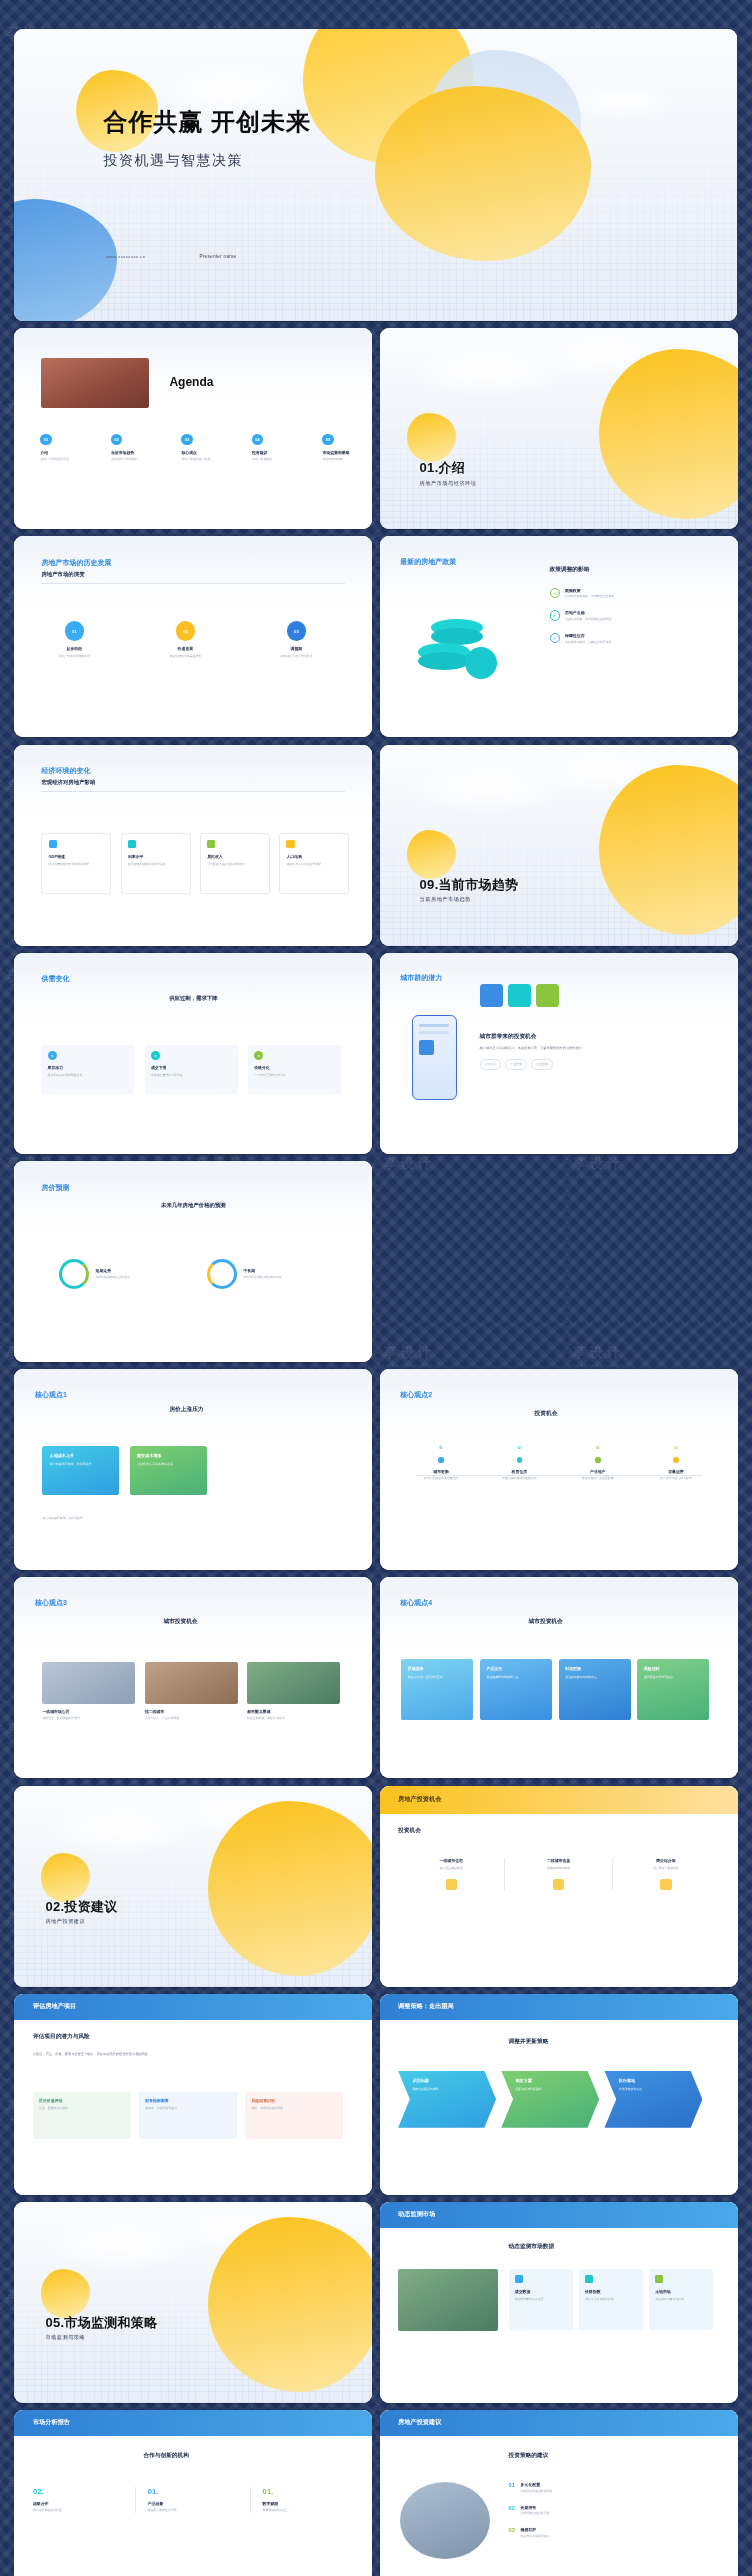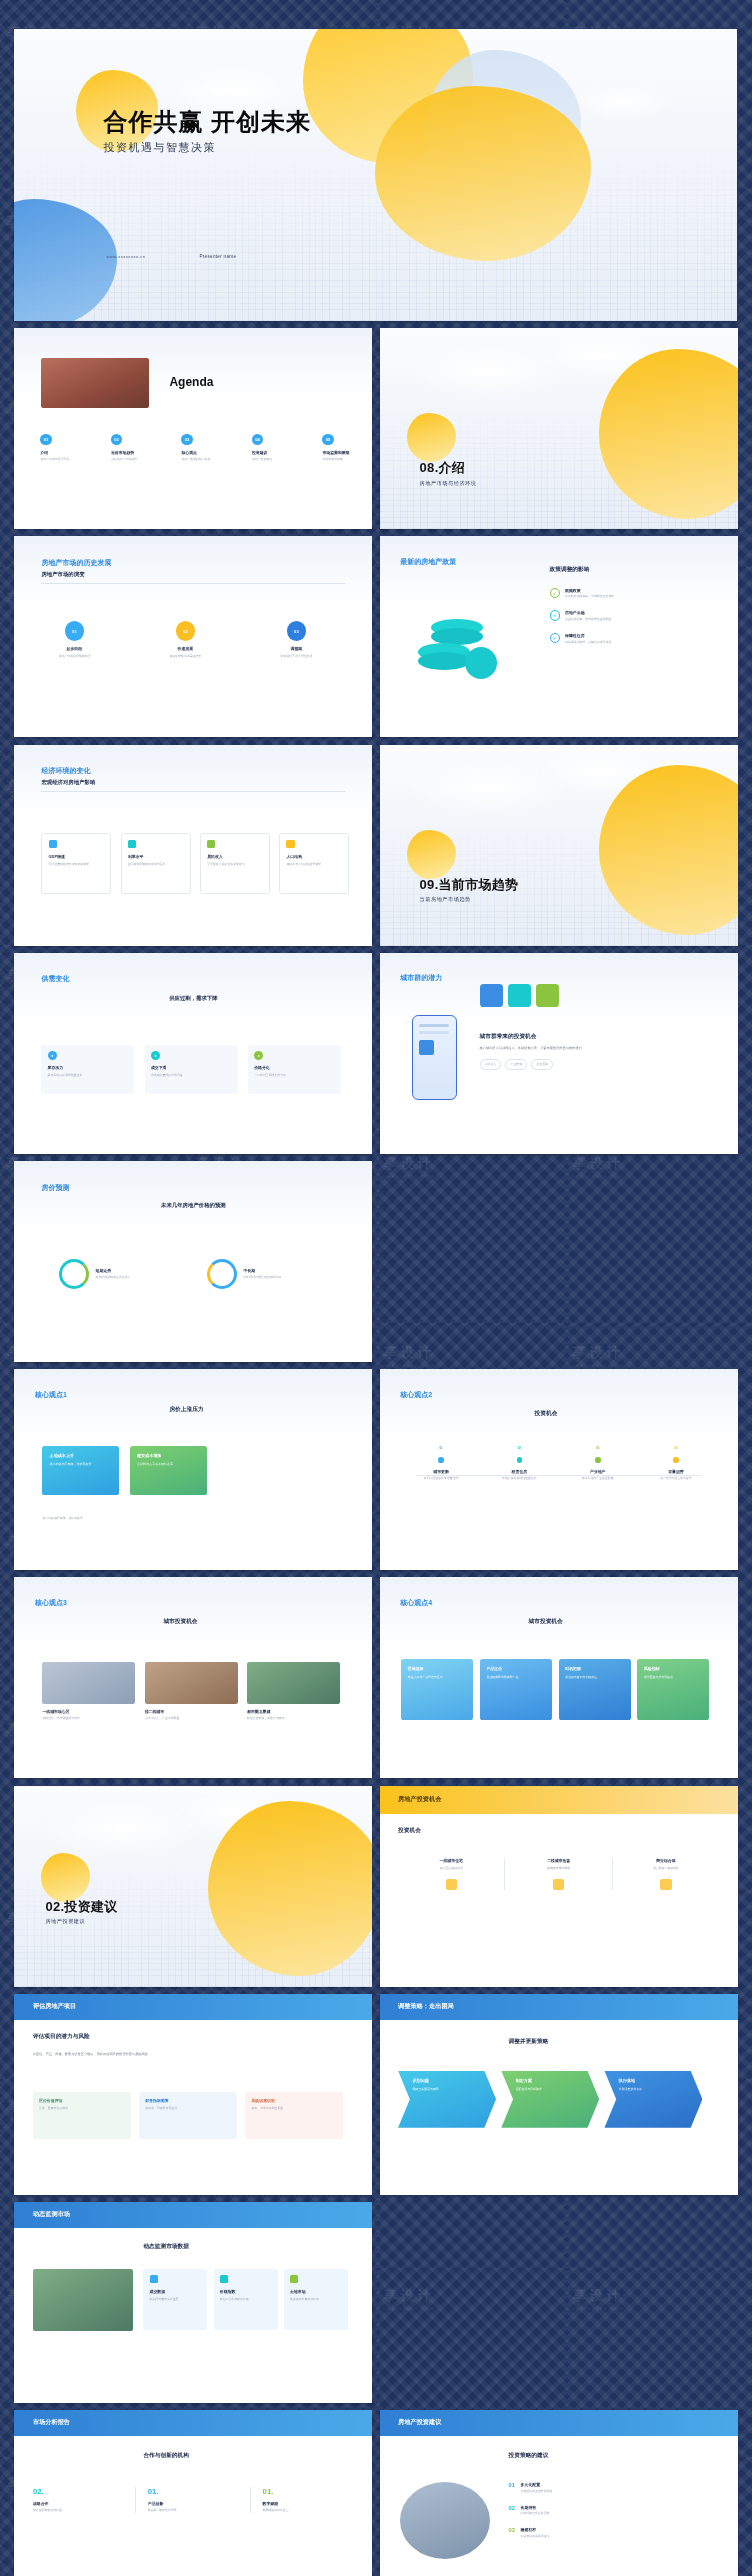--- a/index.html
+++ b/index.html
@@ -31,20 +31,21 @@
 
   
   #deck{
     position:absolute; left:14.4px; top:29px; width:723px;
   }
   .row{ display:flex; gap:7.2px; margin-bottom:7.2px; }
   .slide{
     position:relative; width:358px; height:201px; overflow:hidden;
     background:#fff; box-shadow:0 0.5px 2.6px rgba(0,0,0,.28);
     flex:0 0 auto;
+    border-radius:9px;
   }
   .slide.wide{ width:723px; height:292px; }
 
   
   .city{
     position:absolute; inset:0;
     background:
       linear-gradient(180deg,#fbfcfe 0%,#f3f6fb 38%,#e8eef7 100%);
   }
   .city::after{
@@ -341,21 +342,21 @@
     <div class="slide wide">
       <div class="city"></div>
       <div class="clouds"></div>
       <div class="blob y" style="left:289px;top:-36px;width:170px;height:170px;border-radius:46% 54% 50% 50%/52% 48% 52% 48%;"></div>
       <div class="blob bl" style="left:412px;top:20.6px;width:155px;height:155px;opacity:.85;"></div>
       <div class="blob y2" style="left:62px;top:41px;width:82px;height:82px;"></div>
       <div class="blob b" style="left:-46px;top:170px;width:149px;height:129px;opacity:.9;"></div>
       <div style="position:absolute;left:361px;top:57px;width:216px;height:175px;background:linear-gradient(170deg,#fbc21c,#fde7a0);border-radius:46% 54% 48% 52%/50% 46% 54% 50%;opacity:.95;"></div>
       <div style="position:absolute;left:89px;top:77px;">
         <div style="font-size:24px;font-weight:800;color:#0b0b0b;letter-spacing:1px;">合作共赢  开创未来</div>
-        <div style="font-size:11px;color:#2d3a55;margin-top:2px;letter-spacing:1.5px;">投资机遇与智慧决策</div>
+        <div style="font-size:14px;color:#2d3a55;margin-top:14px;letter-spacing:1.5px;">投资机遇与智慧决策</div>
       </div>
       <div style="position:absolute;left:92px;top:225px;font-size:4.1px;color:#4a5672;letter-spacing:0.5px;">www.xxxxxxxx.cn</div>
       <div style="position:absolute;left:185px;top:225px;font-size:4.6px;color:#3a4660;letter-spacing:0.3px;">Presenter name</div>
     </div>
   </div>
 
   <div class="row">
     <div class="slide">
       <div class="white"></div>
         <div class="softtop"></div>
@@ -389,21 +390,21 @@
         </div>
       </div>
     </div>
 
     <div class="slide">
       <div class="city"></div>
         <div class="clouds"></div>
       <div style="position:absolute;right:-31px;top:20.6px;width:170px;height:170px;background:linear-gradient(170deg,#fbc21c,#fde6a0);border-radius:46% 54% 48% 52%/50% 46% 54% 50%;"></div>
       <div class="blob y2" style="left:27px;top:85px;width:49px;height:49px;"></div>
       <div style="position:absolute;left:40px;top:131px;">
-        <div class="sec-num">08.介绍</div>
+        <div class="sec-num">01.介绍</div>
         <div class="sec-sub">房地产市场与经济环境</div>
       </div>
     </div>
   </div>
 
   <div class="row">
     <div class="slide">
       <div class="white"></div>
         <div class="softtop"></div>
       <div style="position:absolute;left:27px;top:21.6px;width:304px;">
@@ -789,20 +790,30 @@
         </div>
         <div style="width:98px;height:57px;background:linear-gradient(160deg,#3f93e2,#2a6fc8);padding:7.2px;color:#fff;clip-path:polygon(0 0,88% 0,100% 50%,88% 100%,0 100%,12% 50%)">
           <div style="font-size:4.1px;font-weight:700;margin-left:7.2px">执行落地</div>
           <div style="font-size:2.9px;margin-top:4.1px;margin-left:7.2px;line-height:1.7;opacity:.93">分阶段推进并复盘</div>
         </div>
       </div>
     </div>
   </div>
 
   <div class="row">
+    <div class="slide">
+      <div class="city"></div>
+        <div class="clouds"></div>
+      <div style="position:absolute;right:-10.3px;top:15.5px;width:175px;height:175px;background:linear-gradient(170deg,#fbc21c,#fde6a0);border-radius:46% 54% 48% 52%/50% 46% 54% 50%;"></div>
+      <div class="blob y2" style="left:27px;top:67px;width:49px;height:49px;"></div>
+      <div style="position:absolute;left:31px;top:112px;">
+        <div class="sec-num">05.市场监测和策略</div>
+        <div class="sec-sub">市场监测与策略</div>
+      </div>
+    </div>
 
     <div class="slide">
       <div class="white"></div>
       <div style="position:absolute;left:0;right:0;top:0;height:26px;background:linear-gradient(90deg,#2f7fd4,#4aa9e8);"></div>
       <div style="position:absolute;left:18.5px;top:8.2px;font-size:6.2px;font-weight:700;color:#fff;">动态监测市场</div>
       <div style="position:absolute;left:129px;top:41px;font-size:5.7px;" class="t-dark">动态监测市场数据</div>
       <div class="ph green" style="position:absolute;left:18.5px;top:67px;width:100px;height:62px;"></div>
       <div style="position:absolute;left:129px;top:67px;display:flex;gap:6.2px;">
         <div class="card" style="width:64px;height:61px;background:#eef6fd;padding:6.2px">
           <div style="width:8.2px;height:8.2px;border-radius:1.5px;background:#39abf2"></div>

